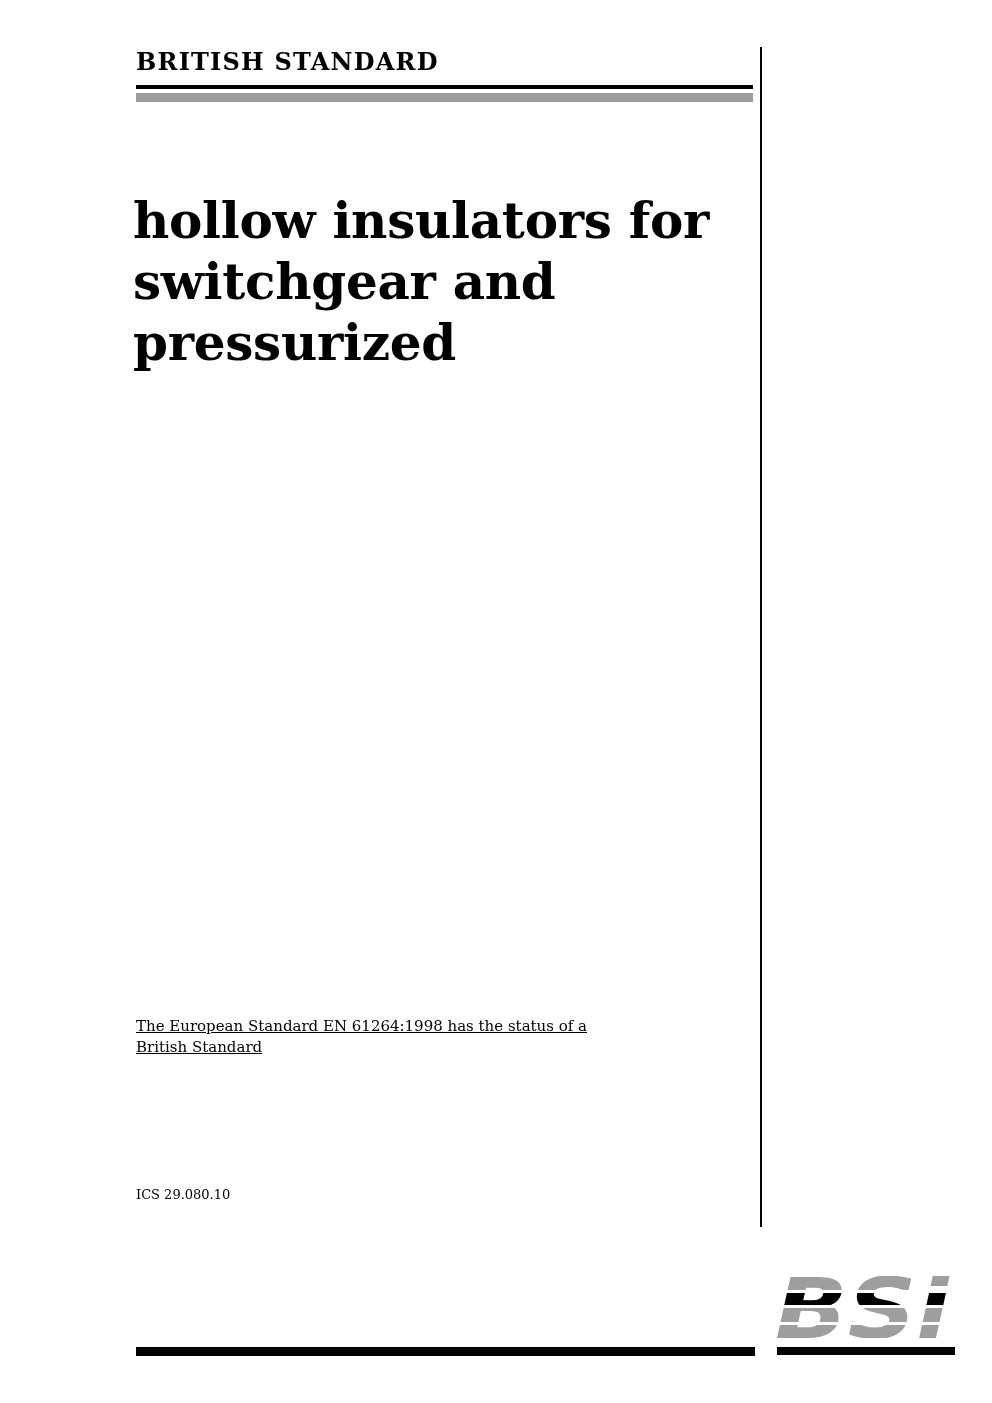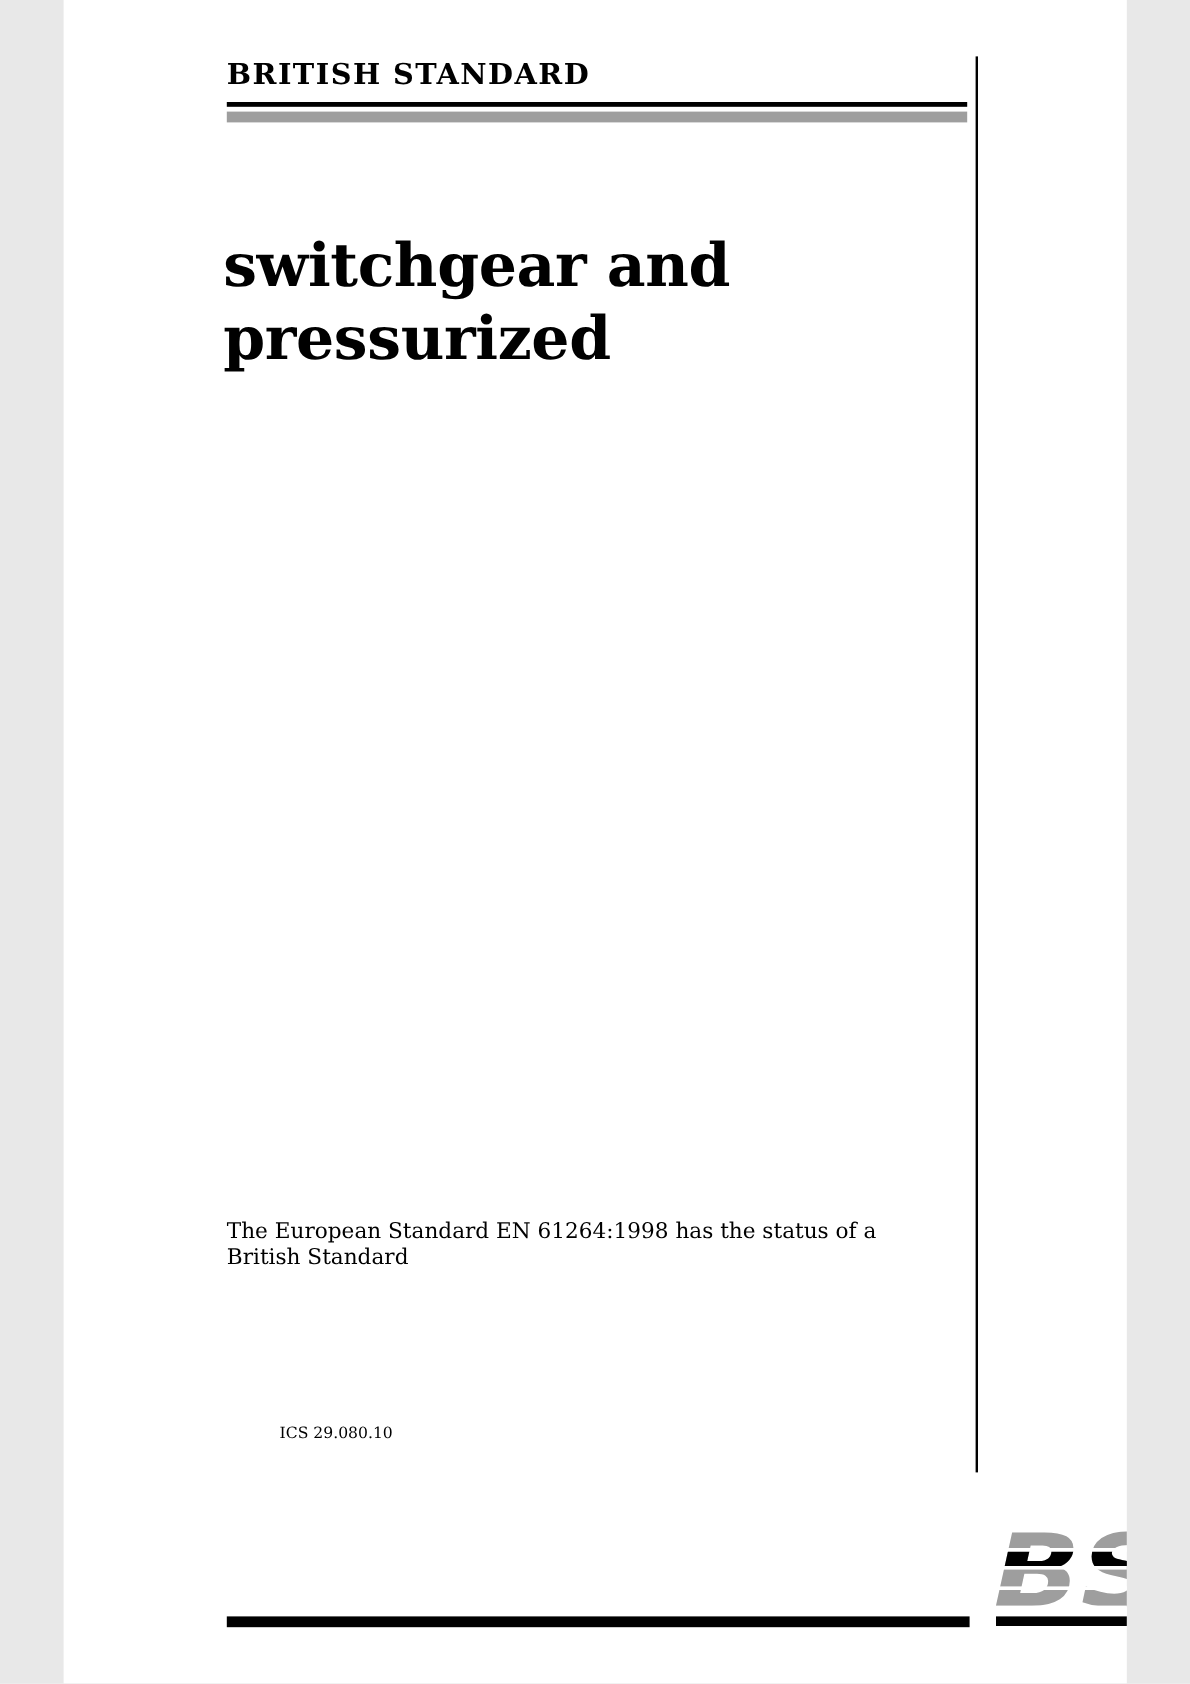--- a/index.html
+++ b/index.html
@@ -1,19 +1,19 @@
 <!DOCTYPE html>
 <html><head>
 <meta charset="utf-8">
 <style>
   * { margin: 0; padding: 0; box-sizing: border-box; }
   html, body { background: #e8e8e8; }
   .page {
     position: relative;
-    width: 886px;
+    width: 992px;
     height: 1403px;
     margin: 0 auto;
     background: #ffffff;
     color: #000000;
     overflow: hidden;
     font-family: "DejaVu Serif", serif;
   }
 
   
   .brand {
@@ -83,34 +83,34 @@
     white-space: nowrap;
   }
 
   
   .status-note {
     position: absolute;
     left: 136px; top: 1016px;
   }
   .status-note div {
     font-family: "DejaVu Serif", serif;
-    font-size: 18px;
+    font-size: 15px;
     line-height: 21px;
     white-space: nowrap;
+    text-decoration: underline;
   }
 
   
   .ics {
     position: absolute;
     left: 136px; top: 1187px;
     font-family: "DejaVu Serif", serif;
     font-size: 13px;
     line-height: 16px;
     white-space: nowrap;
-    margin-left: 44px;
   }
 
   
   .copyright {
     position: absolute;
     left: 151px; top: 1323px;
     font-family: "DejaVu Sans", sans-serif;
     font-size: 15px;
     line-height: 18px;
     letter-spacing: 0.2px;
@@ -133,20 +133,21 @@
 <div class="page">
 
   <div class="brand">BRITISH STANDARD</div>
   <div class="rule-black"></div>
   <div class="rule-gray" style="background: rgb(158, 158, 158);"></div>
 
   <div class="vline"></div>
 
 
   <div class="doc-title">
+      <div>hollow insulators for</div>
       <div>switchgear and</div>
       <div>pressurized</div>
     </div>
 
   <div class="status-note">
       <div>The European Standard EN 61264:1998 has the status of a</div>
       <div>British Standard</div>
     </div>
 
   <div class="ics">ICS 29.080.10</div>

